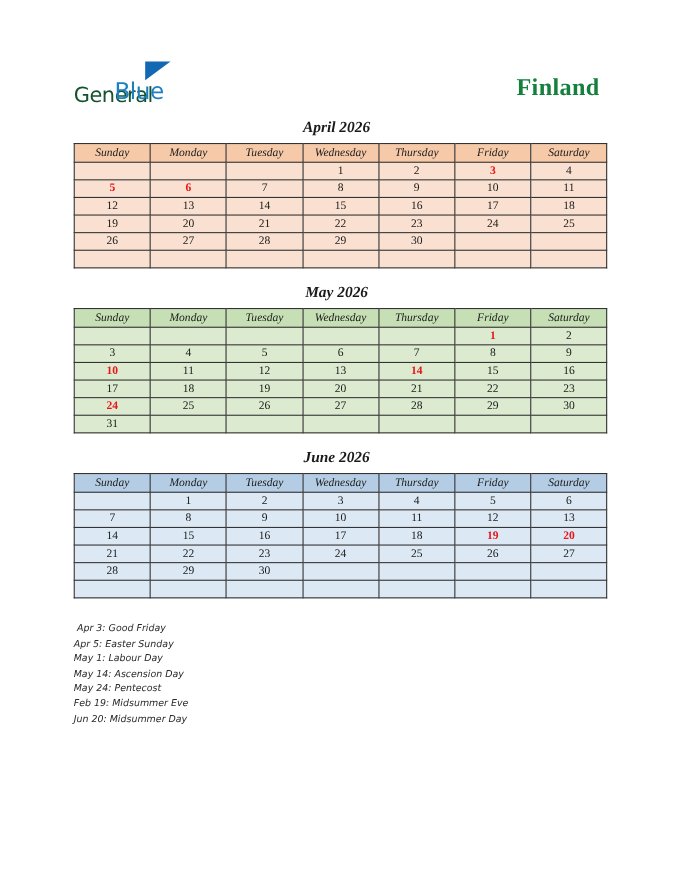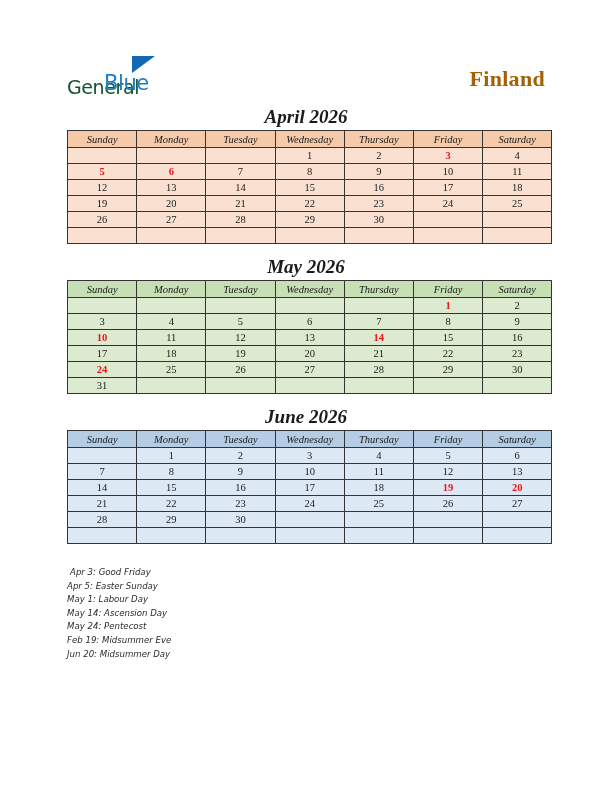--- a/index.html
+++ b/index.html
@@ -68,40 +68,40 @@
     color: #1b7fc4;
     line-height: 22px;
   }
   .country {
     position: absolute;
     right: 0;
     top: 14px;
     font-family: "Liberation Serif", serif;
     font-weight: bold;
     font-size: 22px;
-    color: #a16207;
+    color: #15803d;
     letter-spacing: 0.3px;
   }
 
   
   .month-block {
     position: absolute;
     left: 67px;
     width: 478px;
   }
   #month-0 { top: 108px; }
   #month-1 { top: 258px; }
   #month-2 { top: 408px; }
 
   .month-title {
     text-align: center;
     font-family: "Liberation Serif", serif;
     font-weight: bold;
     font-style: italic;
-    font-size: 19px;
+    font-size: 14px;
     color: #1a1a1a;
     height: 17px;
     line-height: 17px;
     margin-bottom: 5px;
   }
 
   table.cal {
     width: 478px;
     border-collapse: collapse;
     table-layout: fixed;

